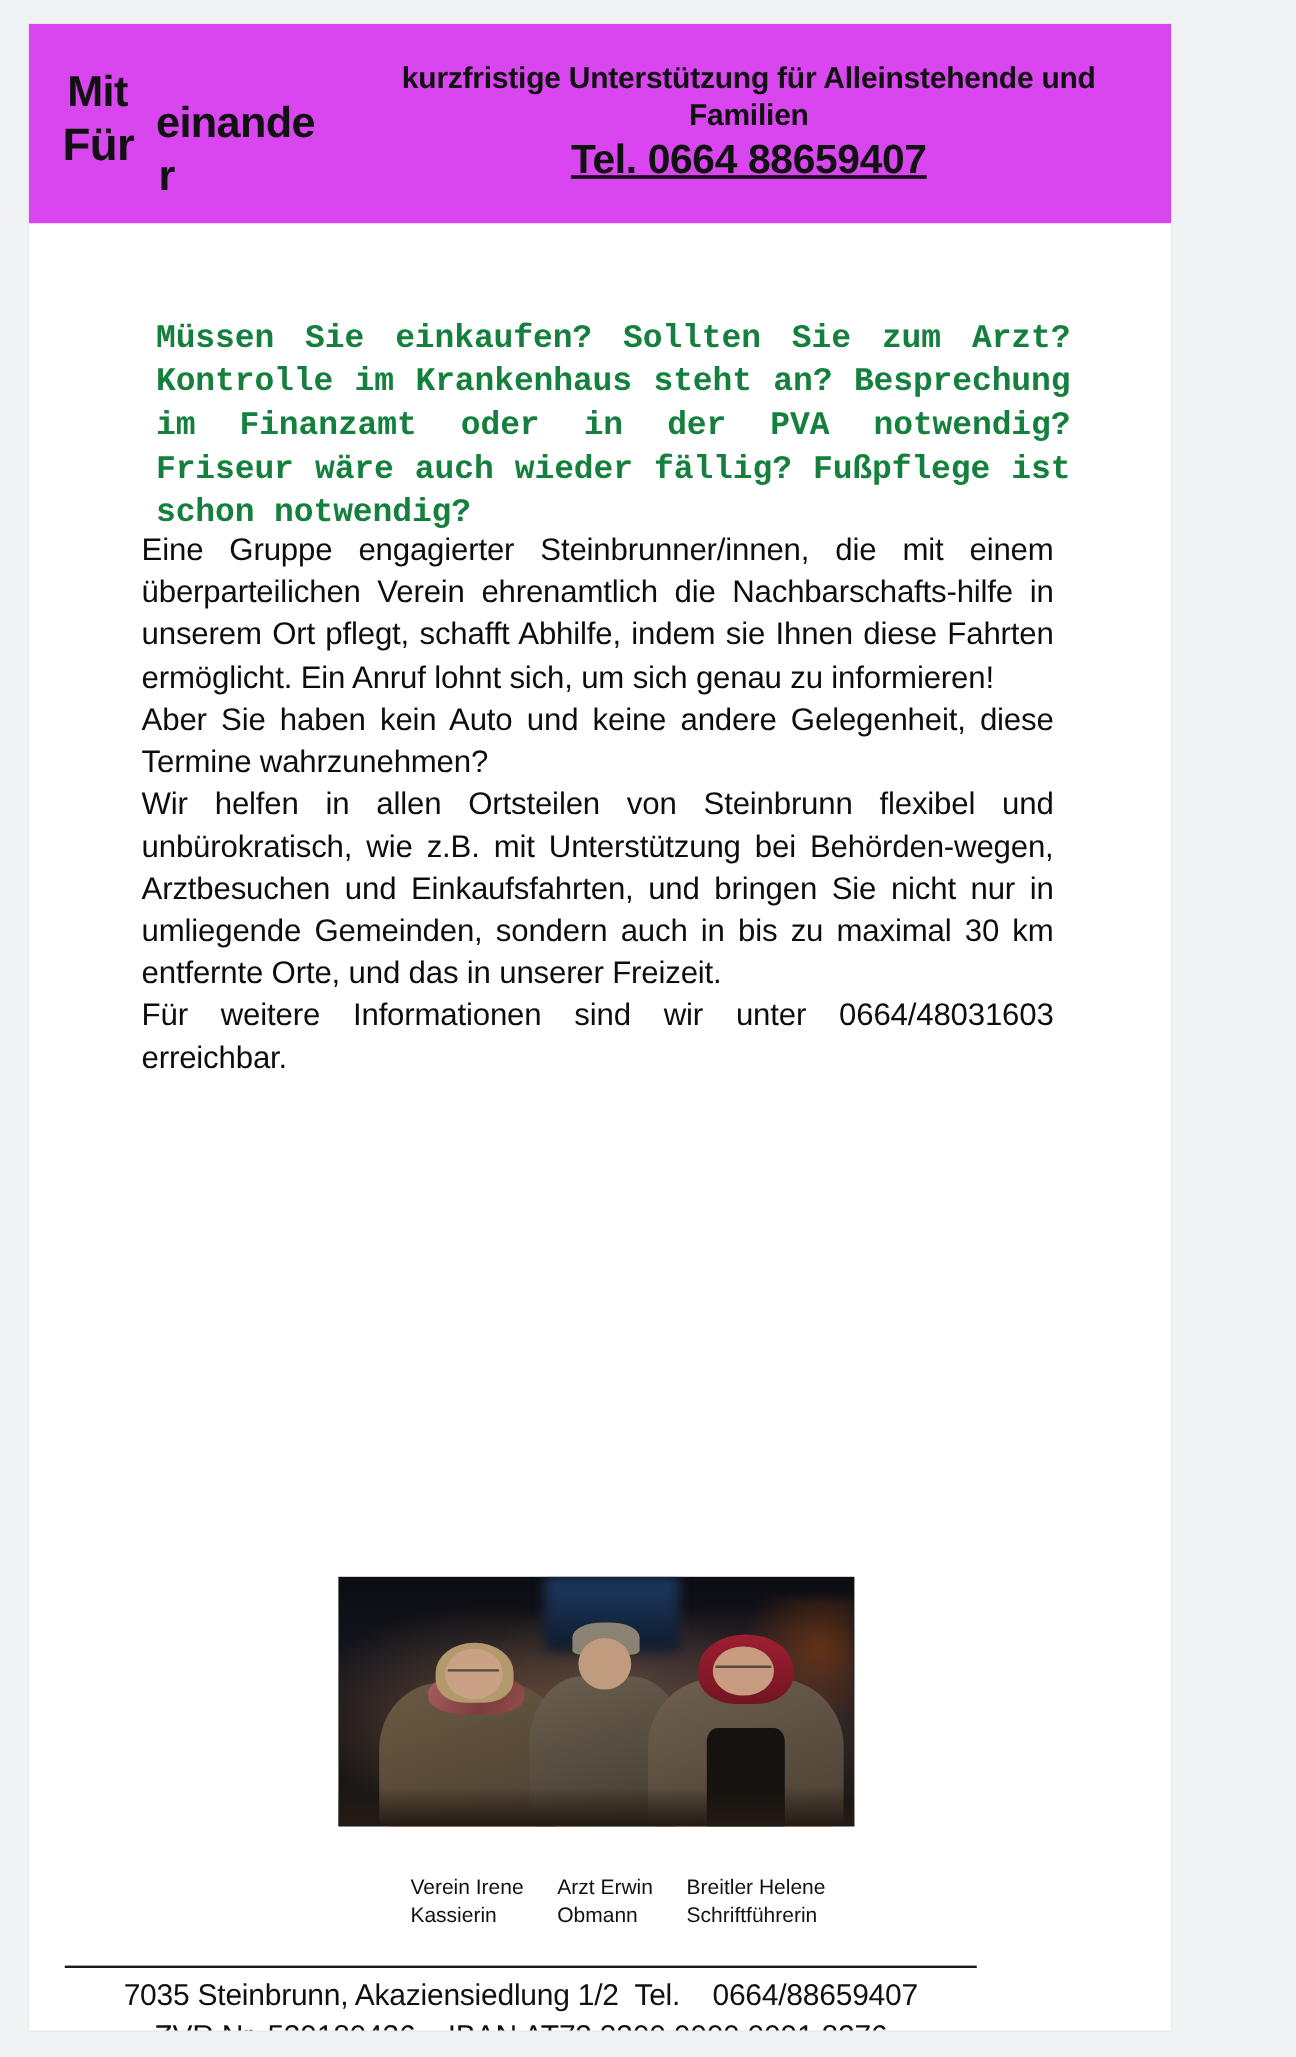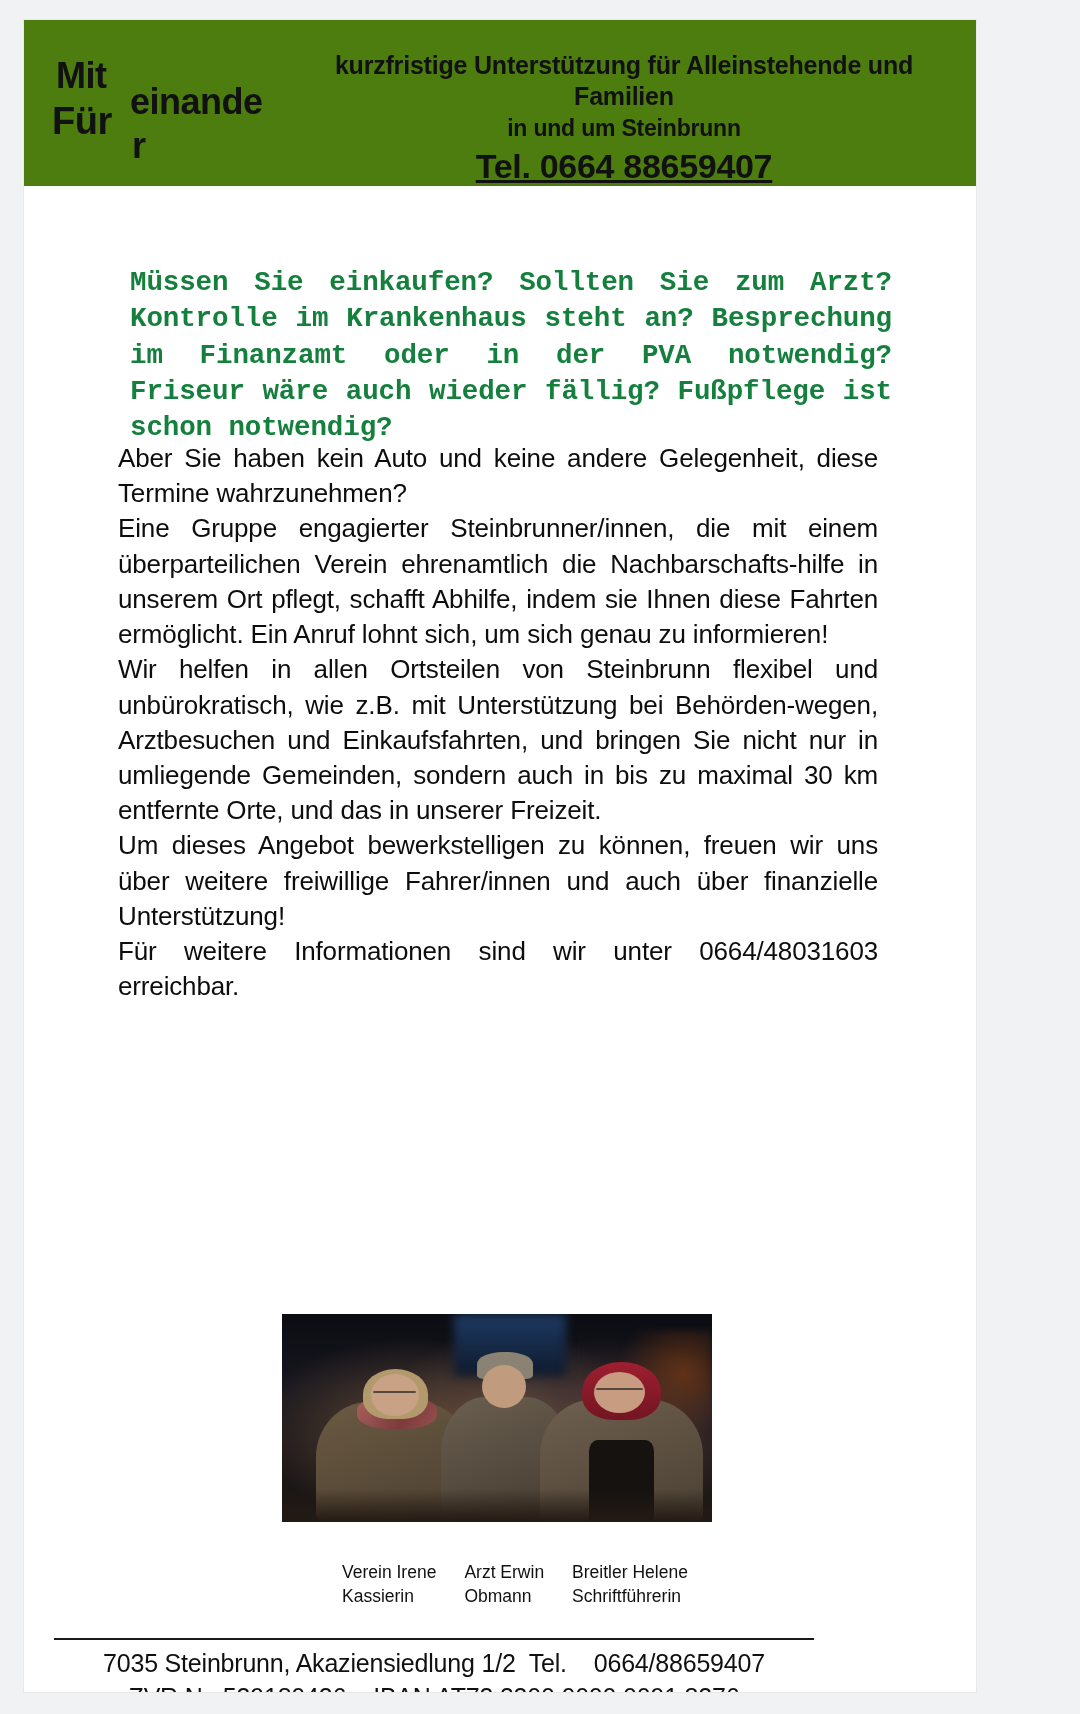--- a/index.html
+++ b/index.html
@@ -22,21 +22,21 @@
     height: 1672px;
     background: #ffffff;
     box-shadow: 0 0 0 1px rgba(0,0,0,0.04);
     overflow: hidden;
   }
 
   
   .banner {
     position: relative;
     height: 166px;
-    background: #4d7c0f;
+    background: #d946ef;
     overflow: hidden;
   }
 
   .logo {
     position: absolute;
     left: 24px;
     top: 38px;
     width: 250px;
     height: 120px;
     color: #111;
@@ -239,35 +239,33 @@
 
     <div class="logo">
       <span class="l-mit">Mit</span>
       <span class="l-fuer">Für</span>
       <span class="l-einande">einande</span>
       <span class="l-r">r</span>
     </div>
 
     <div class="banner-text">
       <div class="banner-line1">kurzfristige Unterstützung für Alleinstehende und Familien</div>
-      <div class="banner-line2">in und um Steinbrunn</div>
       <div class="banner-tel">Tel. 0664 88659407</div>
     </div>
 
   </div>
 
   <div class="body-wrap">
 
     <div class="headline">Müssen Sie einkaufen? Sollten Sie zum Arzt? Kontrolle im Krankenhaus steht an? Besprechung im Finanzamt oder in der PVA notwendig? Friseur wäre auch wieder fällig? Fußpflege ist schon notwendig?</div>
 
     <div class="prose">
+      <p>Eine Gruppe engagierter Steinbrunner/innen, die mit einem überparteilichen Verein ehrenamtlich die Nachbarschafts-hilfe in unserem Ort pflegt, schafft Abhilfe, indem sie Ihnen diese Fahrten ermöglicht. Ein Anruf lohnt sich, um sich genau zu informieren!</p>
       <p>Aber Sie haben kein Auto und keine andere Gelegenheit, diese Termine wahrzunehmen?</p>
-      <p>Eine Gruppe engagierter Steinbrunner/innen, die mit einem überparteilichen Verein ehrenamtlich die Nachbarschafts-hilfe in unserem Ort pflegt, schafft Abhilfe, indem sie Ihnen diese Fahrten ermöglicht. Ein Anruf lohnt sich, um sich genau zu informieren!</p>
       <p>Wir helfen in allen Ortsteilen von Steinbrunn flexibel und unbürokratisch, wie z.B. mit Unterstützung bei Behörden-wegen, Arztbesuchen und Einkaufsfahrten, und bringen Sie nicht nur in umliegende Gemeinden, sondern auch in bis zu maximal 30 km entfernte Orte, und das in unserer Freizeit.</p>
-      <p>Um dieses Angebot bewerkstelligen zu können, freuen wir uns über weitere freiwillige Fahrer/innen und auch über finanzielle Unterstützung!</p>
       <p>Für weitere Informationen sind wir unter 0664/48031603 erreichbar.</p>
     </div>
 
     <div class="photo">
       <div class="ph-sky"></div>
       <div class="ph-warm"></div>
 
       <div class="person p1">
         <div class="p-body"></div>
         <div class="p-scarf"></div>

